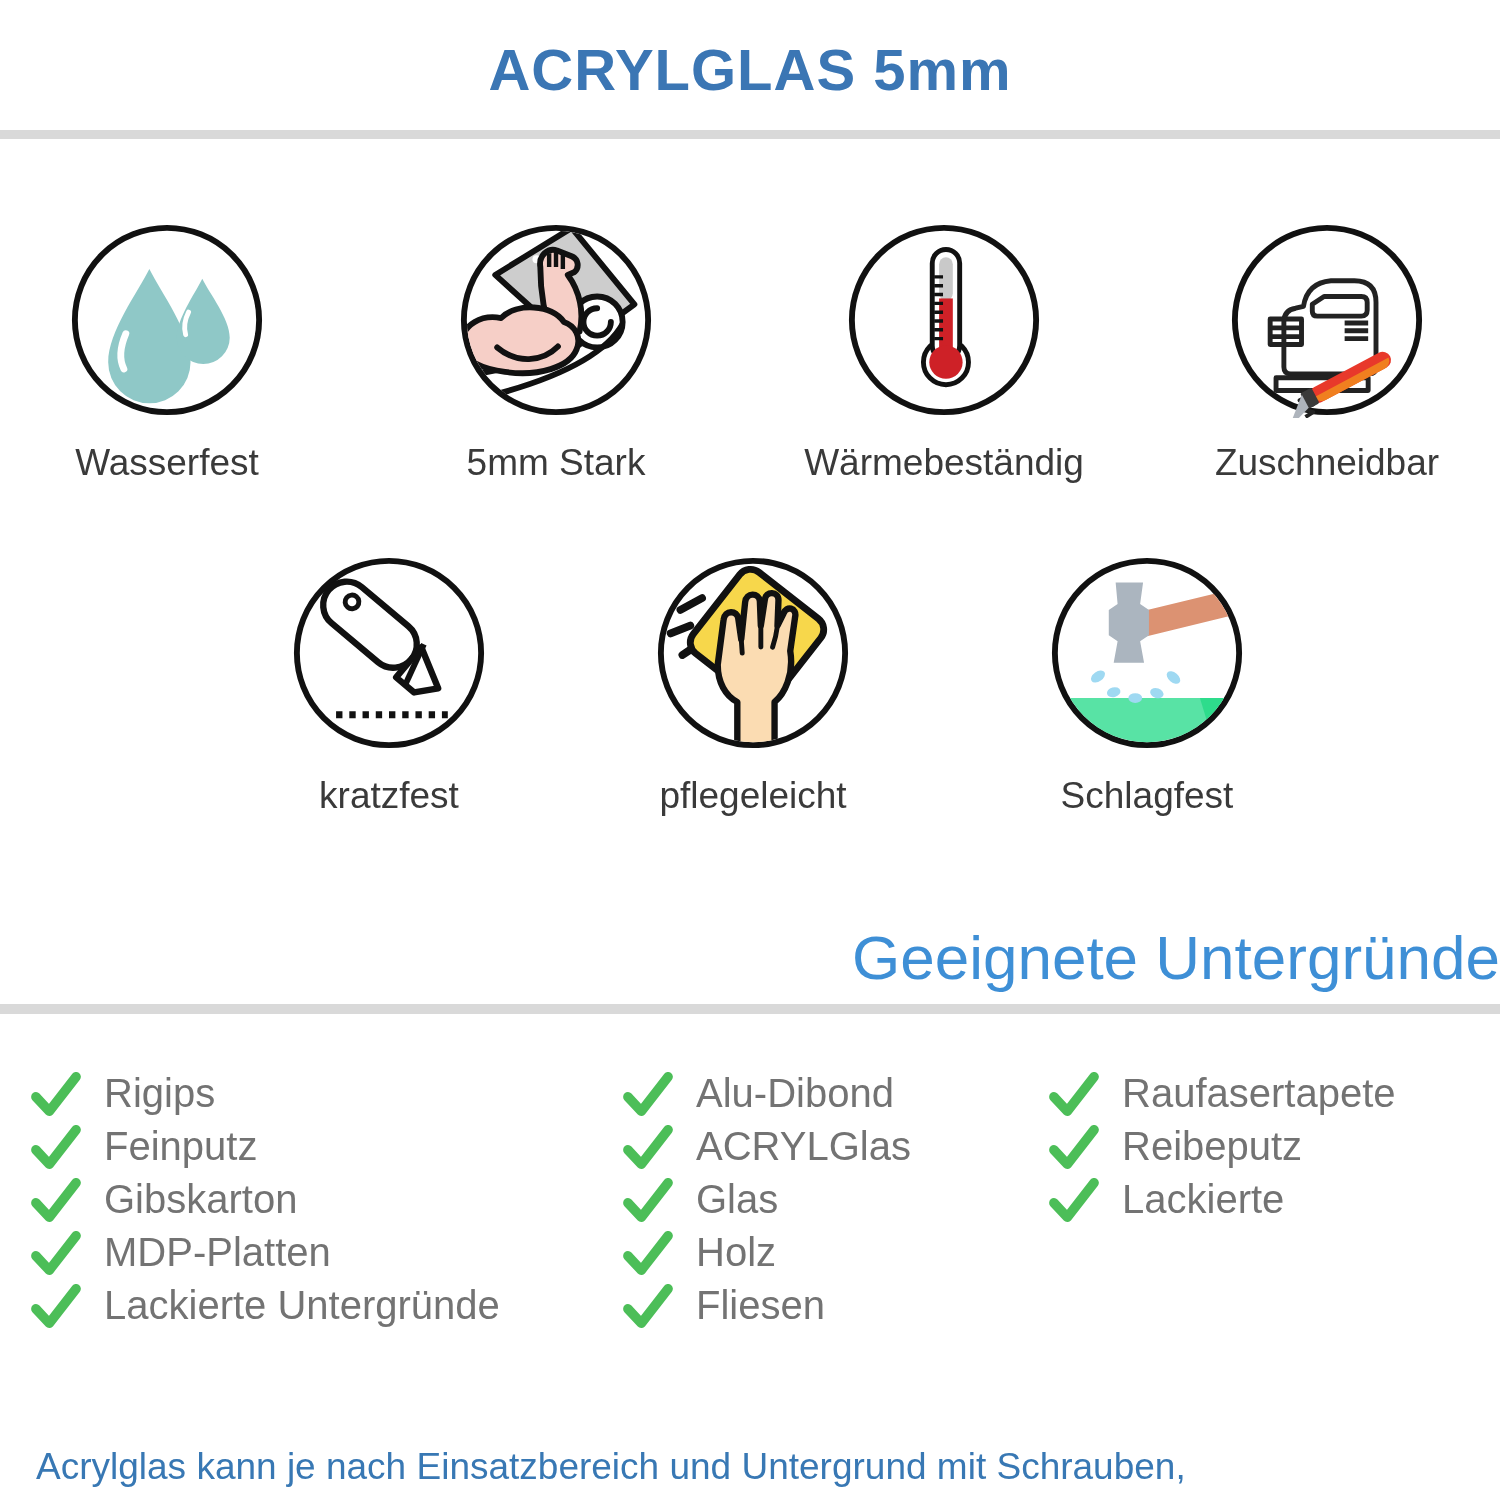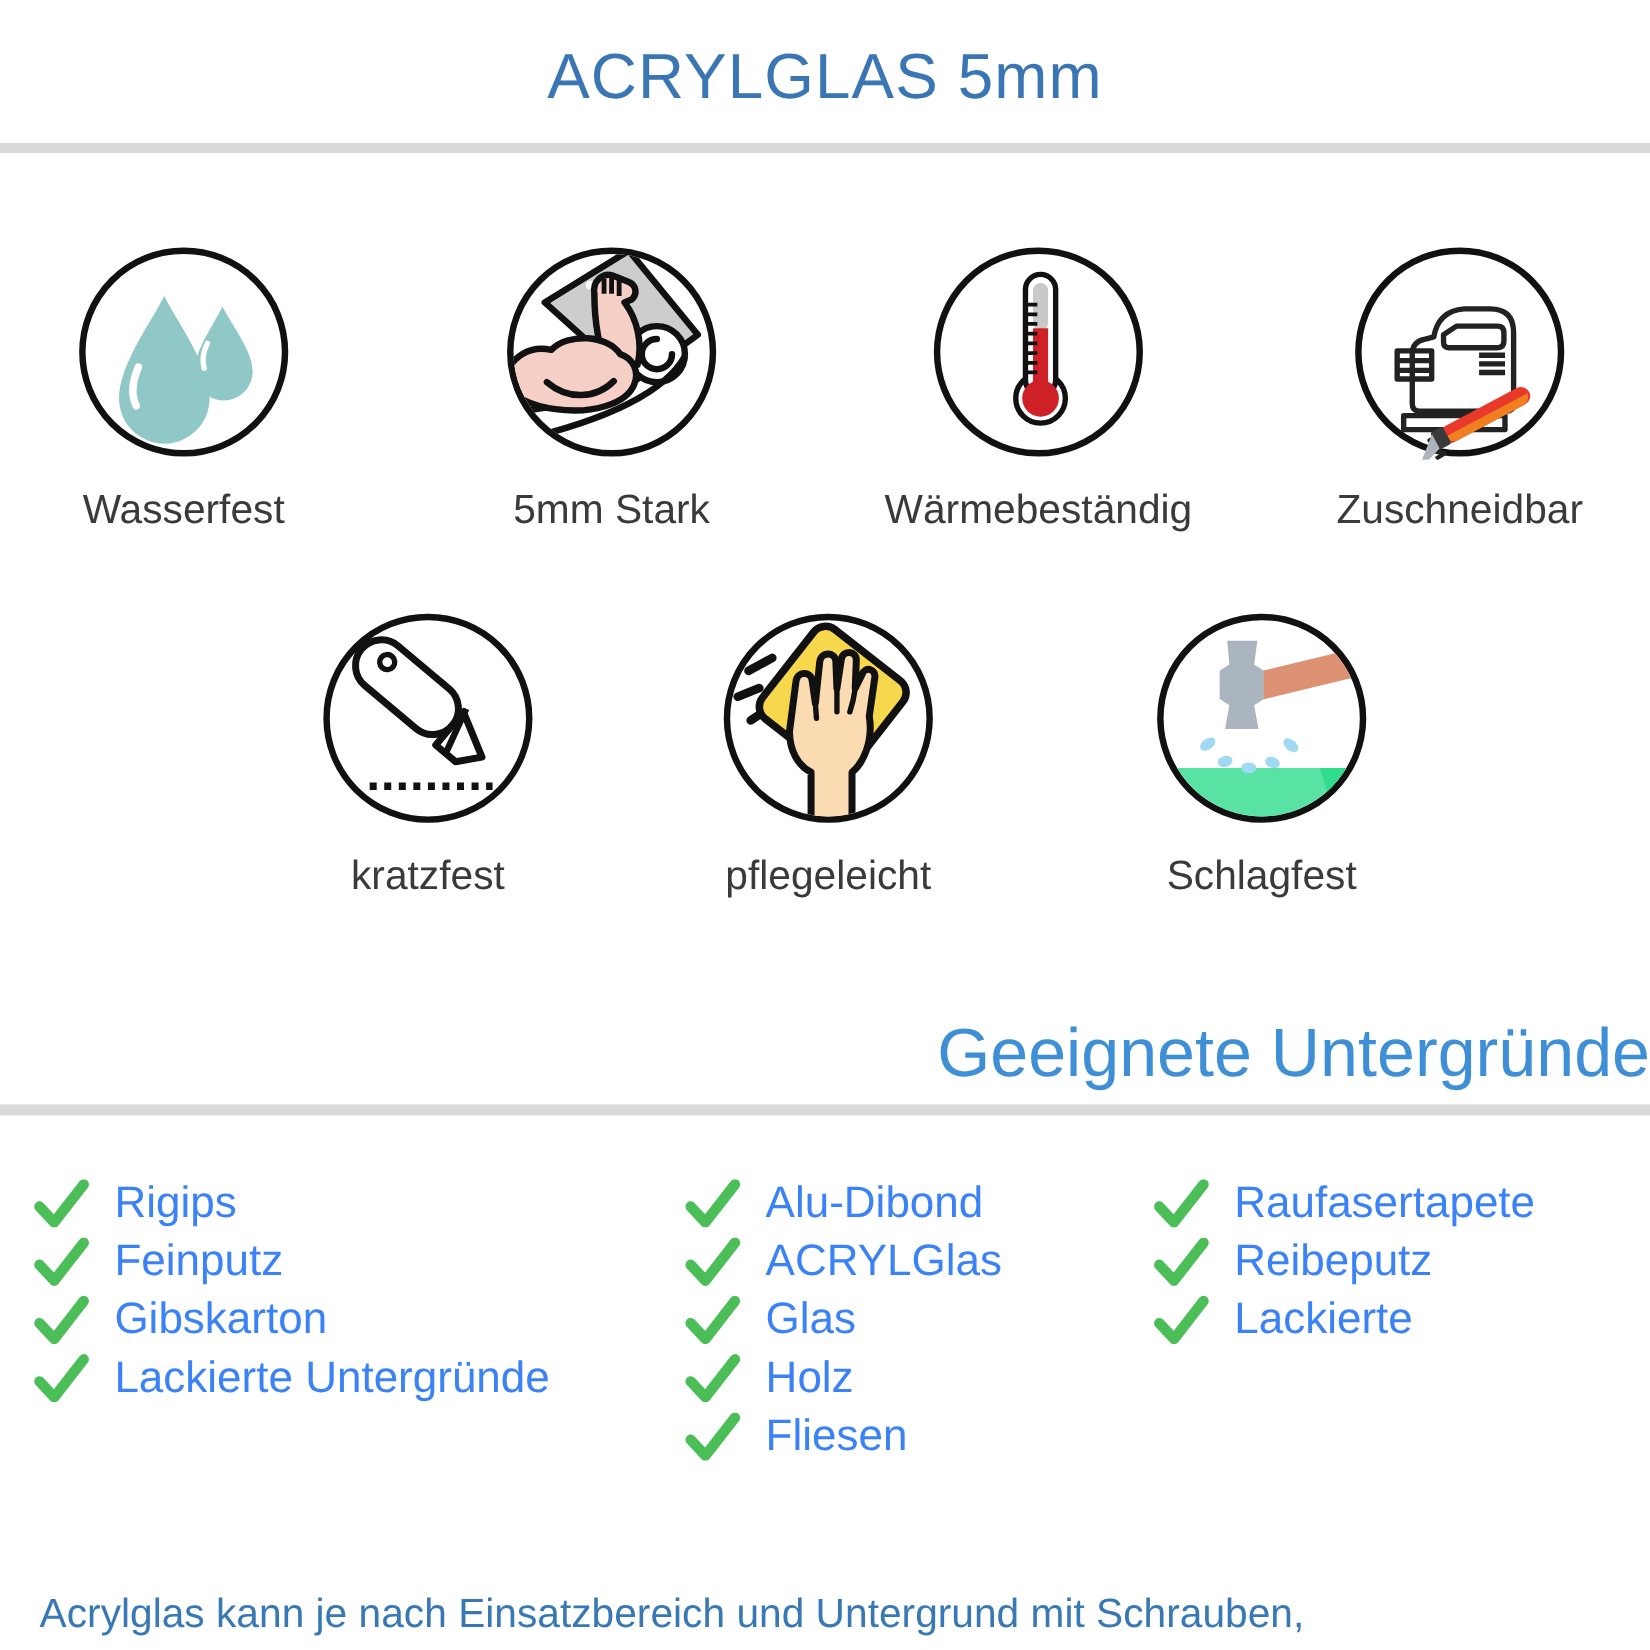--- a/index.html
+++ b/index.html
@@ -1,31 +1,31 @@
 <!DOCTYPE html>
 <html><head>
 <meta charset="utf-8">
 <style>
   html,body{margin:0;padding:0;background:#fff;}
   .canvas{position:relative;width:1500px;height:1500px;background:#fff;overflow:hidden;
           font-family:"Liberation Sans",sans-serif;}
   .page-title{position:absolute;top:36px;left:0;width:100%;text-align:center;
-              font-size:58px;font-weight:400;color:#3B76B4;letter-spacing:1px;}
+              font-size:58px;font-weight:700;color:#3B76B4;letter-spacing:1px;}
   .divider{position:absolute;left:0;width:1500px;background:#D9D9D9;}
   .divider.top{top:130px;height:9px;}
   .divider.mid{top:1004px;height:10px;}
   .feature{position:absolute;width:340px;margin-left:-170px;text-align:center;}
   .feature svg.badge{width:196px;height:196px;display:block;margin:0 auto;}
   .feature .flabel{margin-top:24px;font-size:37px;color:#3A3A3A;}
   .section-title{position:absolute;top:922px;left:0;width:100%;text-align:right;
                  font-size:62px;font-weight:400;color:#3E8FD6;}
   .col{position:absolute;list-style:none;margin:0;padding:0;}
   .col li{display:flex;align-items:center;height:53px;white-space:nowrap;}
   .col svg.check{width:52px;height:44px;margin-right:22px;flex:0 0 auto;}
-  .col .stext{font-size:40px;color:#3b82f6;}
+  .col .stext{font-size:40px;color:#737373;}
   #col1{left:30px;top:1067px;}
   #col2{left:622px;top:1067px;}
   #col3{left:1048px;top:1067px;}
   .footer{position:absolute;left:36px;top:1396px;font-size:37px;line-height:45px;color:#3878B4;margin-top:48px;}
 </style>
 </head>
 <body>
 
 <div class="canvas">
 
@@ -179,20 +179,26 @@
     <li>
       <svg class="check" viewBox="0 0 52 46">
           <path d="M5 26 L19 41 L47 5" fill="none" stroke="#4CBE58" stroke-width="10" stroke-linecap="round" stroke-linejoin="round"></path>
         </svg>
       <span class="stext">Gibskarton</span>
       </li>
     <li>
       <svg class="check" viewBox="0 0 52 46">
           <path d="M5 26 L19 41 L47 5" fill="none" stroke="#4CBE58" stroke-width="10" stroke-linecap="round" stroke-linejoin="round"></path>
         </svg>
+      <span class="stext">MDP-Platten</span>
+      </li>
+    <li>
+      <svg class="check" viewBox="0 0 52 46">
+          <path d="M5 26 L19 41 L47 5" fill="none" stroke="#4CBE58" stroke-width="10" stroke-linecap="round" stroke-linejoin="round"></path>
+        </svg>
       <span class="stext">Lackierte Untergründe</span>
       </li>
   </ul>
 
   <ul class="col" id="col2">
     <li>
       <svg class="check" viewBox="0 0 52 46">
           <path d="M5 26 L19 41 L47 5" fill="none" stroke="#4CBE58" stroke-width="10" stroke-linecap="round" stroke-linejoin="round"></path>
         </svg>
       <span class="stext">Alu-Dibond</span>

